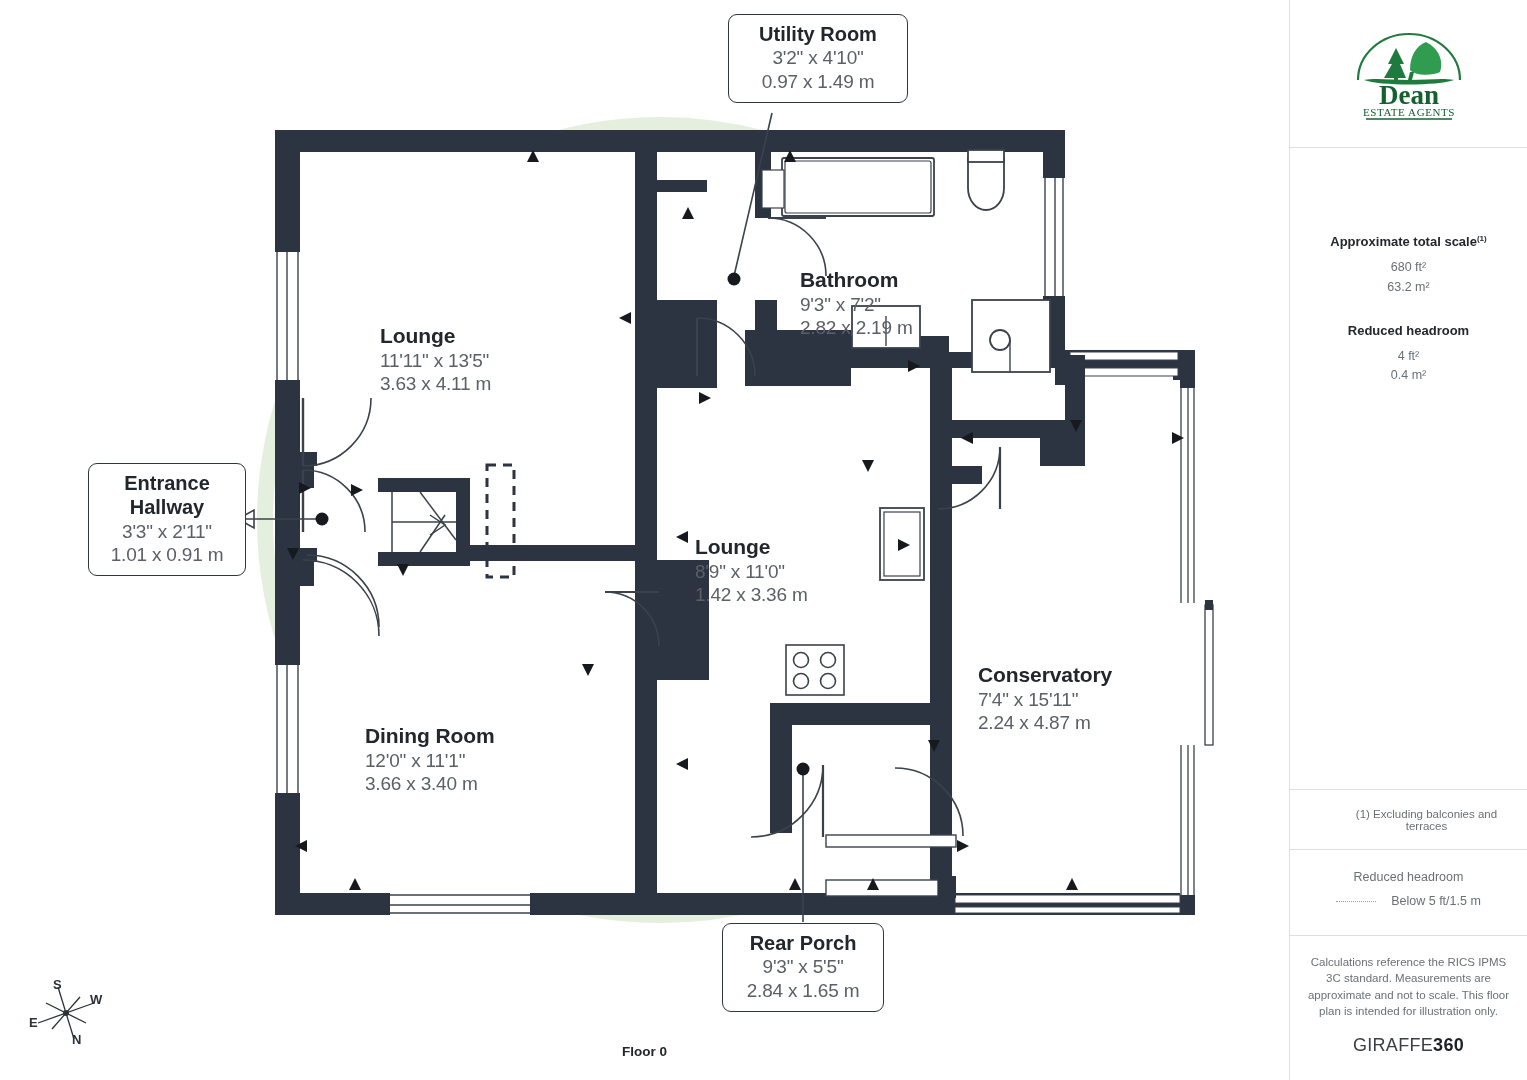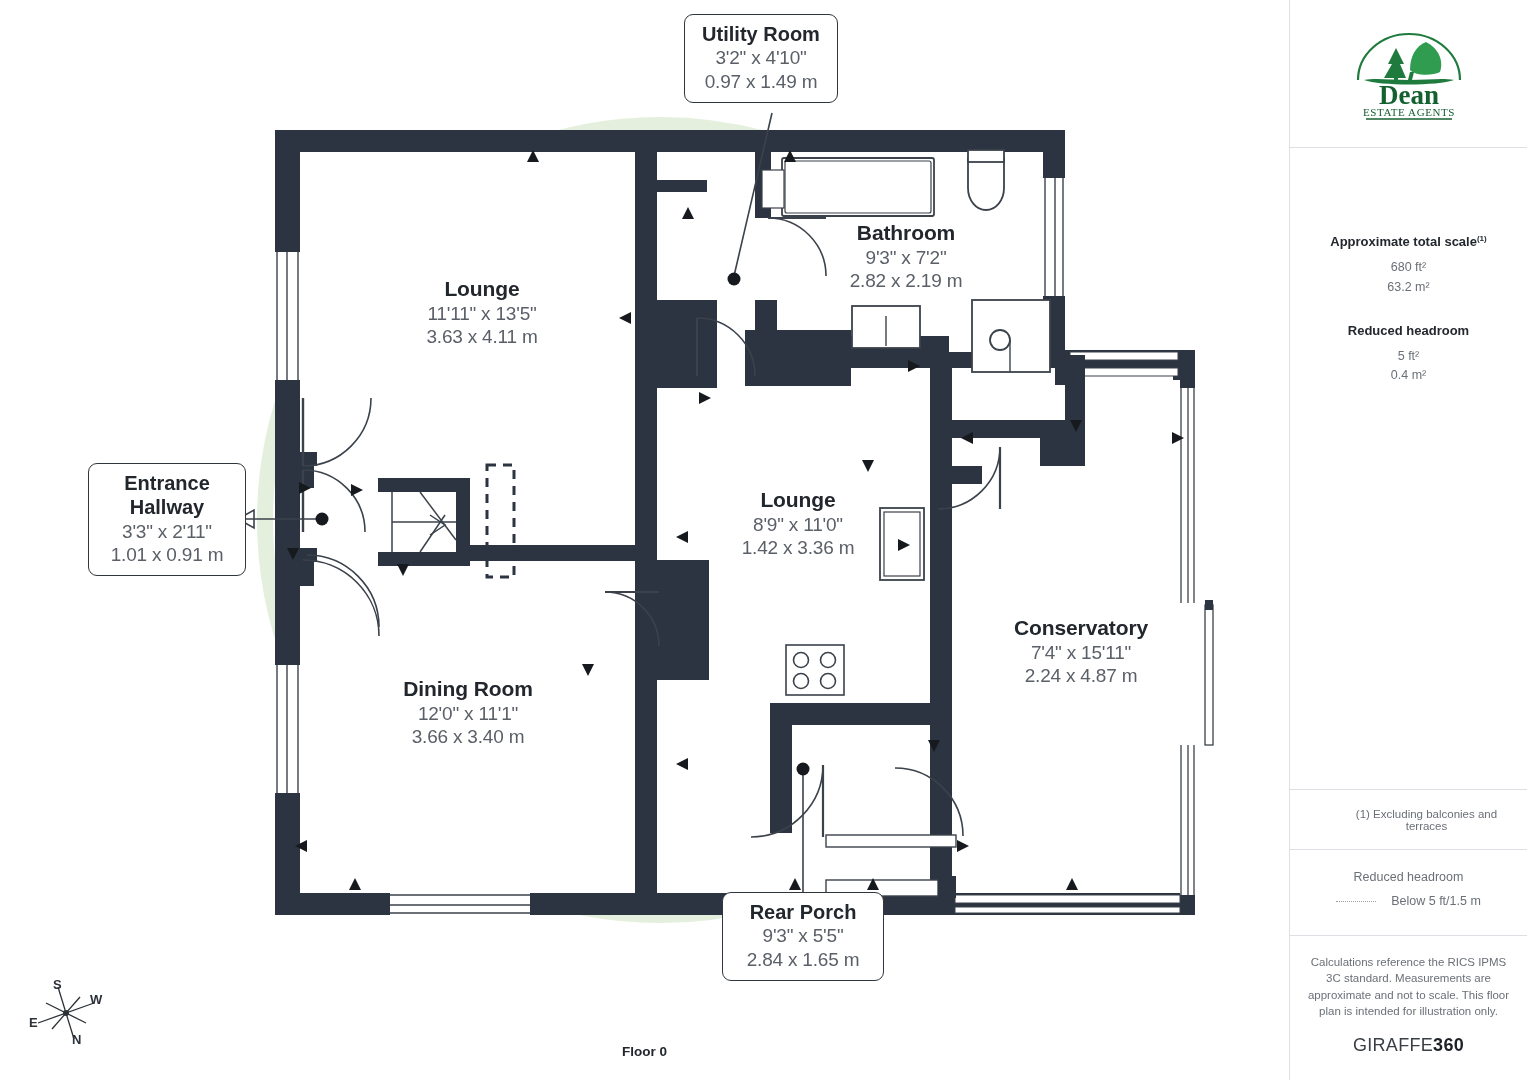--- a/index.html
+++ b/index.html
@@ -22,24 +22,25 @@
     left: 0; top: 0;
     width: 1289px; height: 1080px;
     background: #fff;
     overflow: hidden;
   }
   #plan-svg { position: absolute; left: 0; top: 0; }
 
   
   .room-label {
     position: absolute;
-    text-align: center;
+    text-align: left;
     line-height: 1.22;
     white-space: nowrap;
     pointer-events: none;
+    margin-top: 47px;
   }
   .room-label .rl-name {
     font-size: 21px;
     font-weight: bold;
     color: #22272e;
     letter-spacing: -0.1px;
   }
   .room-label .rl-dim {
     font-size: 19px;
     color: #5b6068;
@@ -443,34 +444,34 @@
       <div class="rl-dim">7'4" x 15'11"</div>
       <div class="rl-dim">2.24 x 4.87 m</div>
     </div>
 
     <div class="room-label" style="left:365px; top:676px; width:206px;">
       <div class="rl-name">Dining Room</div>
       <div class="rl-dim">12'0" x 11'1"</div>
       <div class="rl-dim">3.66 x 3.40 m</div>
     </div>
 
-    <div class="callout" style="left:684px; top:14px; width:154px;">
+    <div class="callout" style="left:728px; top:14px; width:180px;">
       <span class="rl-name">Utility Room</span>
       <span class="rl-dim">3'2" x 4'10"</span>
       <span class="rl-dim">0.97 x 1.49 m</span>
     </div>
 
     <div class="callout" style="left:88px; top:463px; width:158px;">
       <span class="rl-name">Entrance</span>
       <span class="rl-name">Hallway</span>
       <span class="rl-dim">3'3" x 2'11"</span>
       <span class="rl-dim">1.01 x 0.91 m</span>
     </div>
 
-    <div class="callout" style="left:722px; top:892px; width:162px;">
+    <div class="callout" style="left:722px; top:923px; width:162px;">
       <span class="rl-name">Rear Porch</span>
       <span class="rl-dim">9'3" x 5'5"</span>
       <span class="rl-dim">2.84 x 1.65 m</span>
     </div>
 
     <div id="compass">
       <svg width="110" height="85" viewBox="0 0 110 85">
         <g stroke="#2c3138" stroke-width="1.3" fill="none">
           <line x1="10" y1="48" x2="66" y2="28"></line>
           <line x1="30" y1="12" x2="46" y2="64"></line>
@@ -510,21 +511,21 @@
     </div>
 
     <div class="sb-cell" id="sb-area-cell">
       <div class="sb-h">
         <span>Approximate total scale</span><sup>(1)</sup>
       </div>
       <div class="sb-v">680 ft²</div>
       <div class="sb-v">63.2 m²</div>
       <div class="sb-gap"></div>
       <div class="sb-h">Reduced headroom</div>
-      <div class="sb-v">5 ft²</div>
+      <div class="sb-v">4 ft²</div>
       <div class="sb-v">0.4 m²</div>
     </div>
 
     <div class="sb-cell" id="sb-note-cell">
       <div class="sb-note">(1) Excluding balconies and terraces</div>
     </div>
 
     <div class="sb-cell" id="sb-head-cell">
       <div class="sb-head-t">Reduced headroom</div>
       <div class="sb-head-row">

